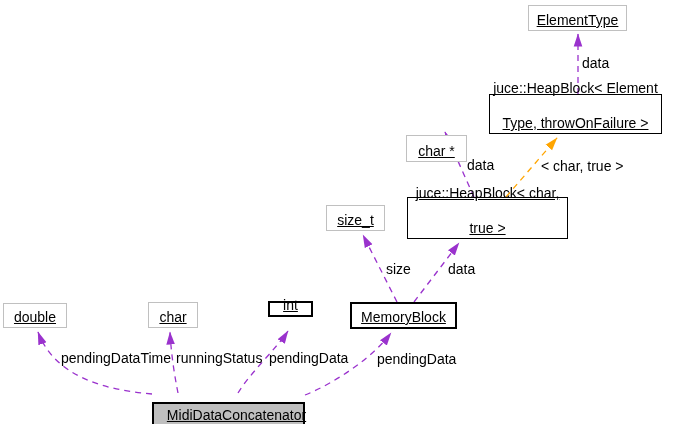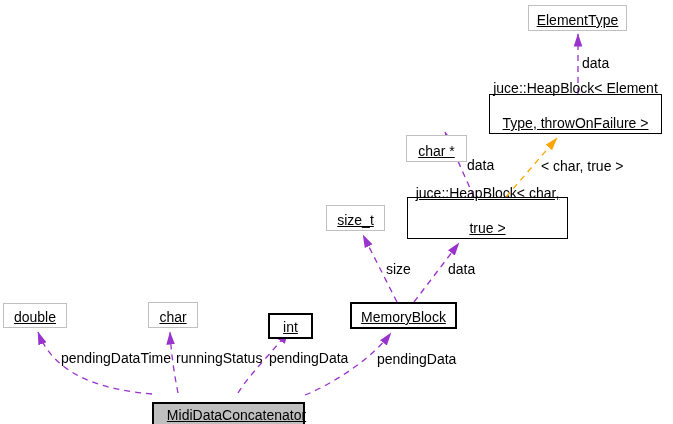--- a/index.html
+++ b/index.html
@@ -49,21 +49,21 @@
 
   
   #n-element-type       { left: 528px; top: 5px;   width: 99px;  height: 26px; }
   #n-heapblock-element  { left: 489px; top: 94px;  width: 173px; height: 40px; }
   #n-char-ptr           { left: 406px; top: 101px; width: 61px;  height: 27px; margin-top: 34px; }
   #n-heapblock-char     { left: 407px; top: 197px; width: 161px; height: 42px; }
   #n-size-t             { left: 326px; top: 205px; width: 59px;  height: 26px; }
   #n-memory-block       { left: 350px; top: 302px; width: 107px; height: 27px; }
   #n-double             { left: 3px;   top: 303px; width: 64px;  height: 25px; }
   #n-char               { left: 148px; top: 302px; width: 50px;  height: 26px; }
-  #n-int                { left: 268px; top: 301px; width: 45px;  height: 26px; margin-top: 12px; }
+  #n-int                { left: 268px; top: 301px; width: 45px;  height: 16px; }
   #n-midi               { left: 152px; top: 402px; width: 153px; height: 25px; padding-left: 16px; }
 
   
   #l-data-element   { left: 582px; top: 57px; }
   #l-data-char-ptr  { left: 467px; top: 159px; }
   #l-template       { left: 541px; top: 160px; }
   #l-size           { left: 386px; top: 263px; }
   #l-data-memory    { left: 448px; top: 263px; }
   #l-pending-data-time { left: 61px;  top: 352px; }
   #l-running-status    { left: 176px; top: 352px; }

